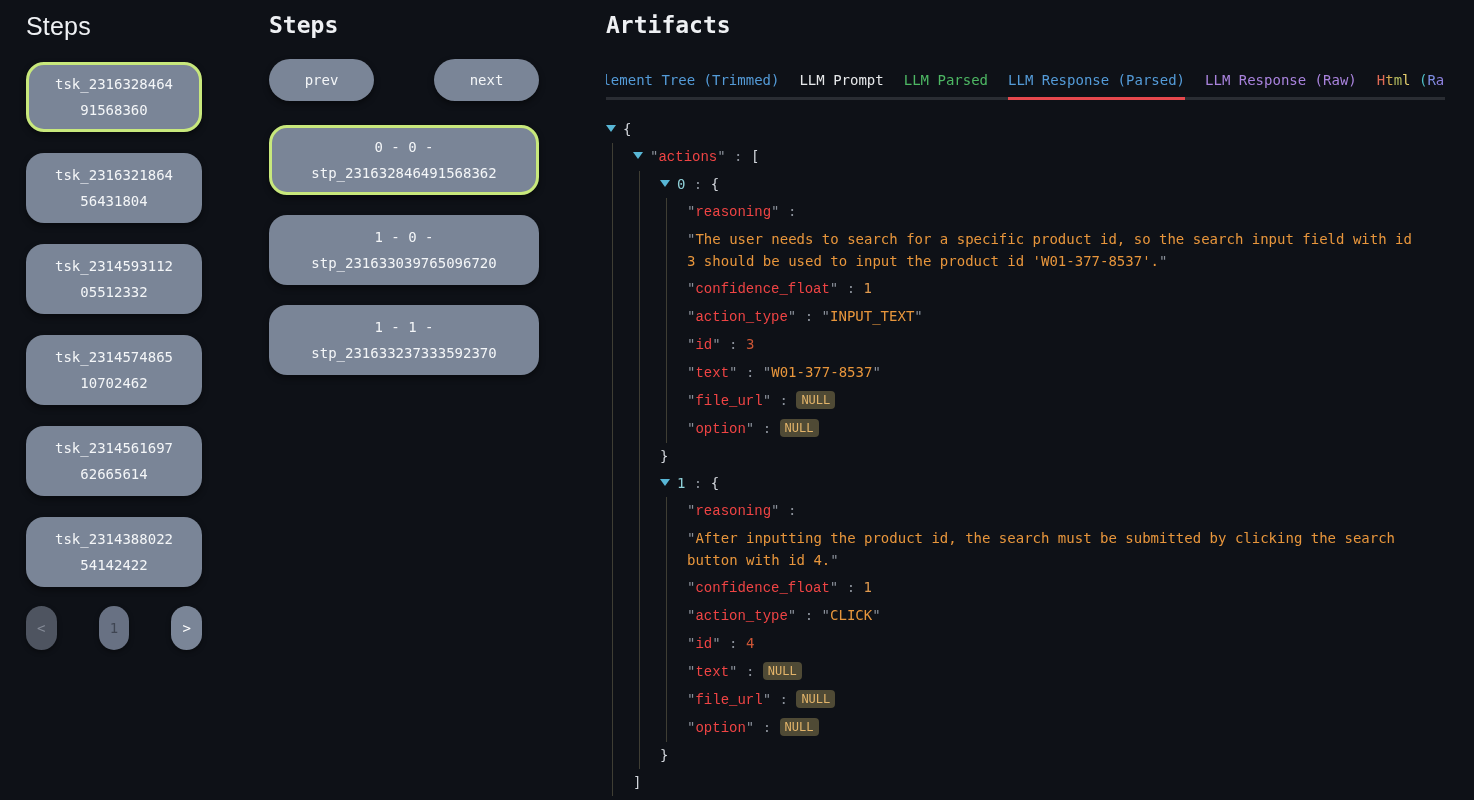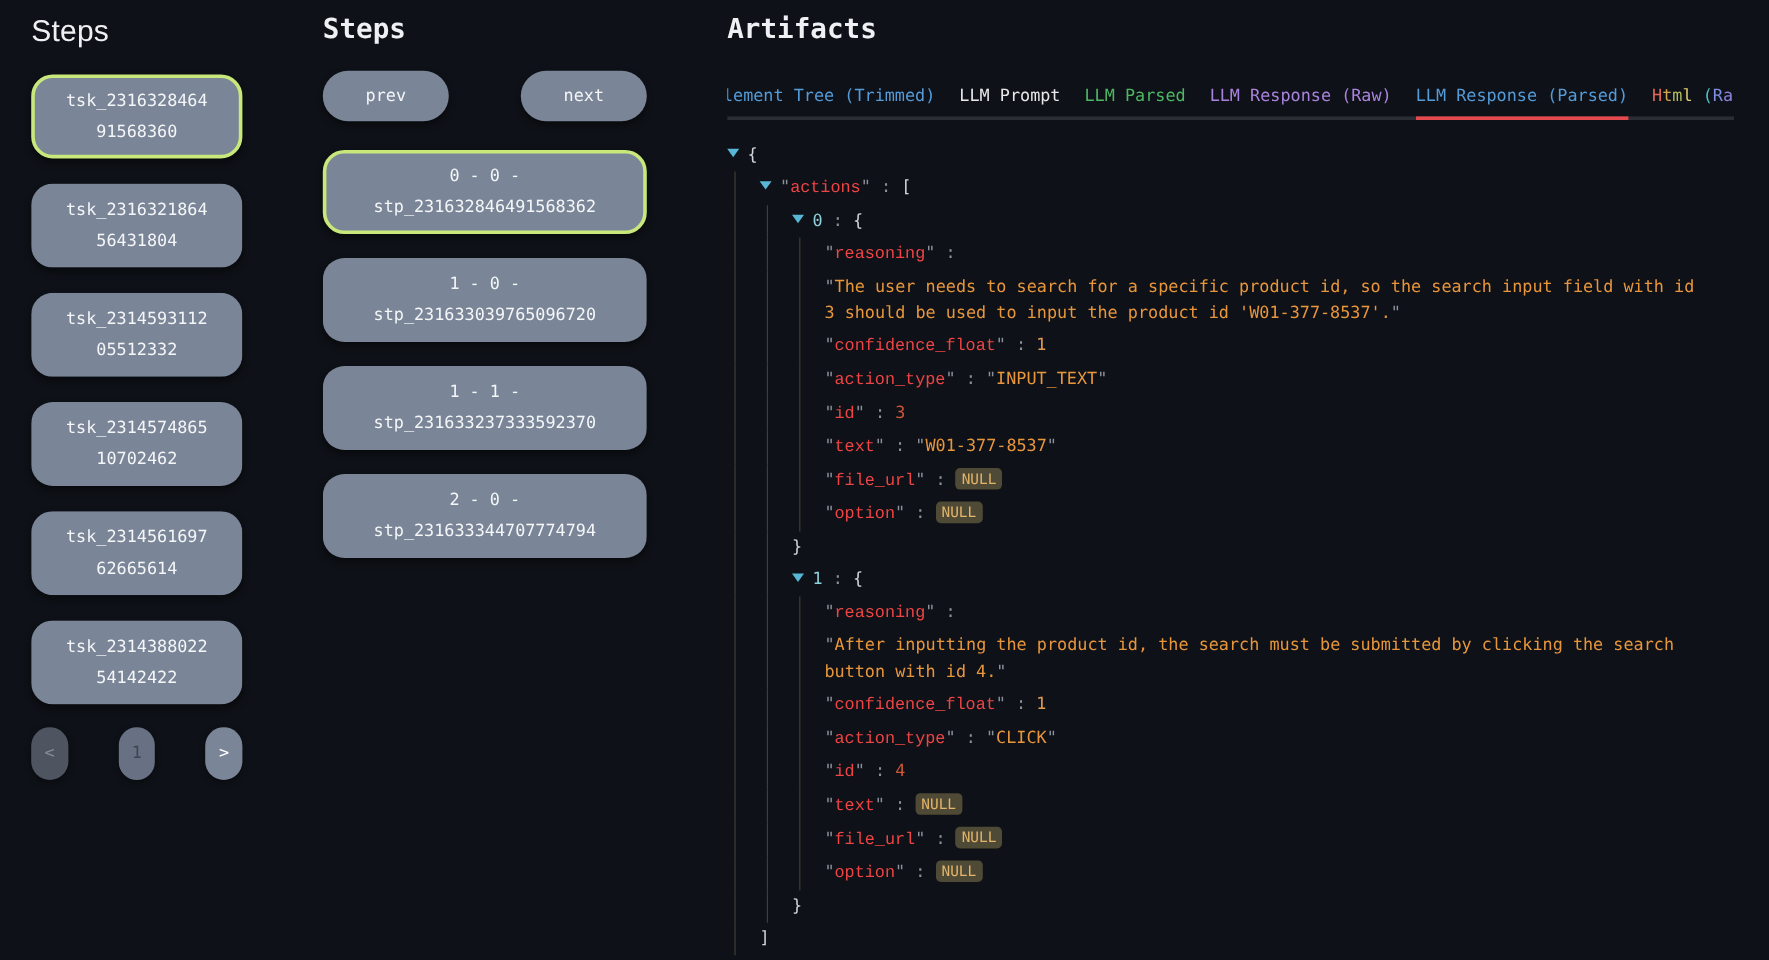--- a/index.html
+++ b/index.html
@@ -105,32 +105,31 @@
 <div class="col steps-col">
   <h1 class="h-mono">Steps</h1>
   <div class="navrow">
     <button class="pillbtn">prev</button>
     <button class="pillbtn">next</button>
   </div>
   <div id="steps-list">
       <div class="pillbtn step-btn selected">0 - 0 - stp_231632846491568362</div>
       <div class="pillbtn step-btn">1 - 0 - stp_231633039765096720</div>
       <div class="pillbtn step-btn">1 - 1 - stp_231633237333592370</div>
-      <div class="pillbtn step-btn">2 - 0 - stp_231633344707774794</div>
     </div>
 </div>
 
 <div class="col artifacts-col">
   <h1 class="h-mono">Artifacts</h1>
   <div id="tabs" class="tabs">
       <span class="tab clipped" style="color: rgb(84, 155, 216);">Element Tree (Trimmed)</span>
       <span class="tab" style="color: rgb(230, 232, 234);">LLM Prompt</span>
       <span class="tab" style="color: rgb(77, 183, 99);">LLM Parsed</span>
+      <span class="tab active" style="color: rgb(84, 155, 216);">LLM Response (Parsed)</span>
       <span class="tab" style="color: rgb(169, 131, 221);">LLM Response (Raw)</span>
-      <span class="tab active" style="color: rgb(84, 155, 216);">LLM Response (Parsed)</span>
       <span class="tab"><span style="color: rgb(224, 106, 85);">H</span><span style="color: rgb(210, 168, 78);">t</span><span style="color: rgb(180, 189, 95);">m</span><span style="color: rgb(228, 206, 110);">l</span><span> </span><span style="color: rgb(79, 192, 199);">(</span><span style="color: rgb(126, 142, 228);">R</span><span style="color: rgb(141, 128, 221);">a</span></span>
     </div>
   <div id="json-view" class="json">
       <div class="jline" style="padding-left: 0px;"><span class="jtri"></span><span class="jbrace">{</span></div>
       <div class="jline" style="padding-left: 27px;"><span class="jguide" style="left: 6px;"></span><span class="jtri"></span><span><span class="jquote">"</span><span class="jkey">actions</span><span class="jquote">"</span></span><span class="jpunc"> : </span><span class="jbrace">[</span></div>
       <div class="jline" style="padding-left: 54px;"><span class="jguide" style="left: 6px;"></span><span class="jguide" style="left: 33px;"></span><span class="jtri"></span><span class="jidx">0</span><span class="jpunc"> : </span><span class="jbrace">{</span></div>
       <div class="jline" style="padding-left: 81px;"><span class="jguide" style="left: 6px;"></span><span class="jguide" style="left: 33px;"></span><span class="jguide" style="left: 60px;"></span><span><span class="jquote">"</span><span class="jkey">reasoning</span><span class="jquote">"</span></span><span class="jpunc"> :</span></div>
       <div class="jline wrap" style="padding-left: 81px;"><span class="jguide" style="left: 6px;"></span><span class="jguide" style="left: 33px;"></span><span class="jguide" style="left: 60px;"></span><span class="jblock"><span class="jquote">"</span><span class="jstr">The user needs to search for a specific product id, so the search input field with id 3 should be used to input the product id 'W01-377-8537'.</span><span class="jquote">"</span></span></div>
       <div class="jline" style="padding-left: 81px;"><span class="jguide" style="left: 6px;"></span><span class="jguide" style="left: 33px;"></span><span class="jguide" style="left: 60px;"></span><span><span class="jquote">"</span><span class="jkey">confidence_float</span><span class="jquote">"</span></span><span class="jpunc"> : </span><span class="jfloat">1</span></div>
       <div class="jline" style="padding-left: 81px;"><span class="jguide" style="left: 6px;"></span><span class="jguide" style="left: 33px;"></span><span class="jguide" style="left: 60px;"></span><span><span class="jquote">"</span><span class="jkey">action_type</span><span class="jquote">"</span></span><span class="jpunc"> : </span><span><span class="jquote">"</span><span class="jstr">INPUT_TEXT</span><span class="jquote">"</span></span></div>

